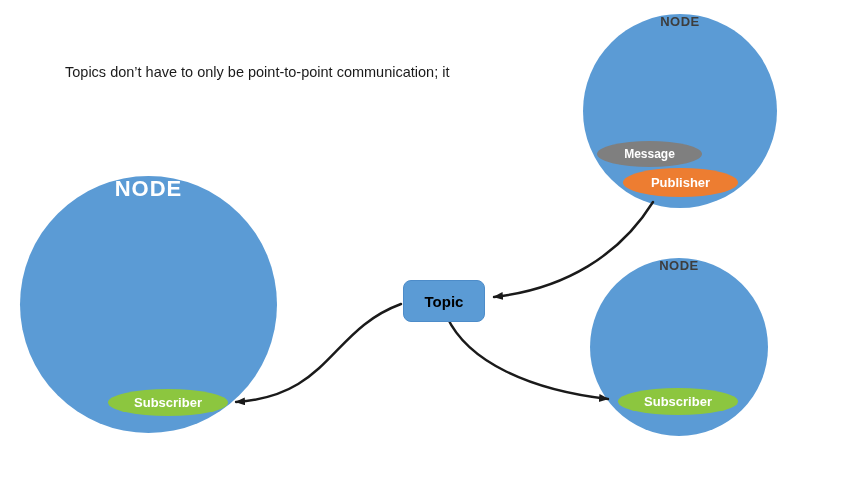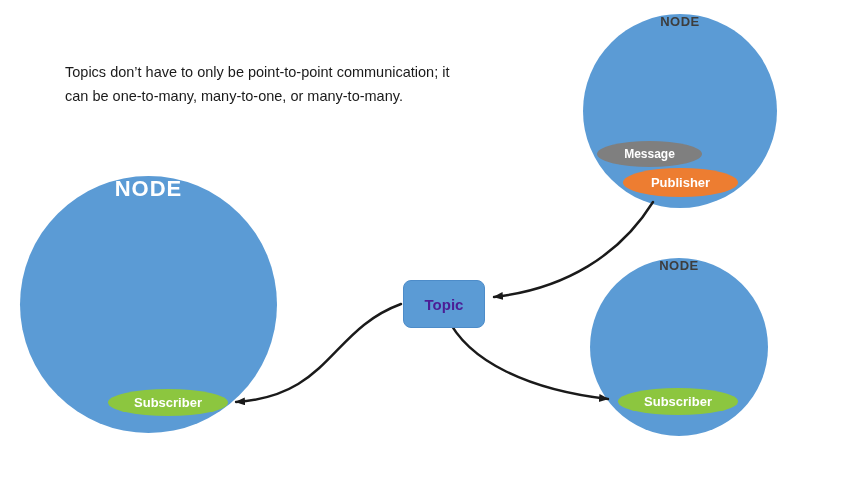--- a/index.html
+++ b/index.html
@@ -70,29 +70,29 @@
   .badge.sub-left {
     left: 108px; top: 389px; width: 120px; height: 27px;
     background: var(--subscriber-fill, #8CC63F);
   }
   .badge.sub-right {
     left: 618px; top: 388px; width: 120px; height: 27px;
     background: var(--subscriber-fill, #8CC63F);
   }
   .topic-box {
     position: absolute;
-    left: 403px; top: 280px; width: 82px; height: 48px;
+    left: 403px; top: 280px; width: 82px; height: 42px;
     background: var(--topic-fill, #5B9BD5);
     border: 1px solid #4d8cc9;
     border-radius: 8px;
     box-sizing: border-box;
     display: flex;
     align-items: center;
     justify-content: center;
-    color: #4c1d95;
+    color: #000000;
     font-weight: bold;
     font-size: 15px;
   }
   svg.arrows {
     position: absolute;
     left: 0; top: 0;
     width: 854px;
     height: 480px;
     pointer-events: none;
   }
@@ -103,21 +103,20 @@
     stroke-linecap: round;
   }
 </style>
 </head>
 <body>
 
 <div class="canvas">
 
   <div class="caption">
     <div>Topics don’t have to only be point-to-point communication; it</div>
-    <div>can be one-to-many, many-to-one, or many-to-many.</div>
   </div>
 
   <div class="circle left-node">
     <span class="node-label-big">NODE</span>
   </div>
 
   <div class="circle tr-node">
     <span class="node-label-small">NODE</span>
   </div>
 

